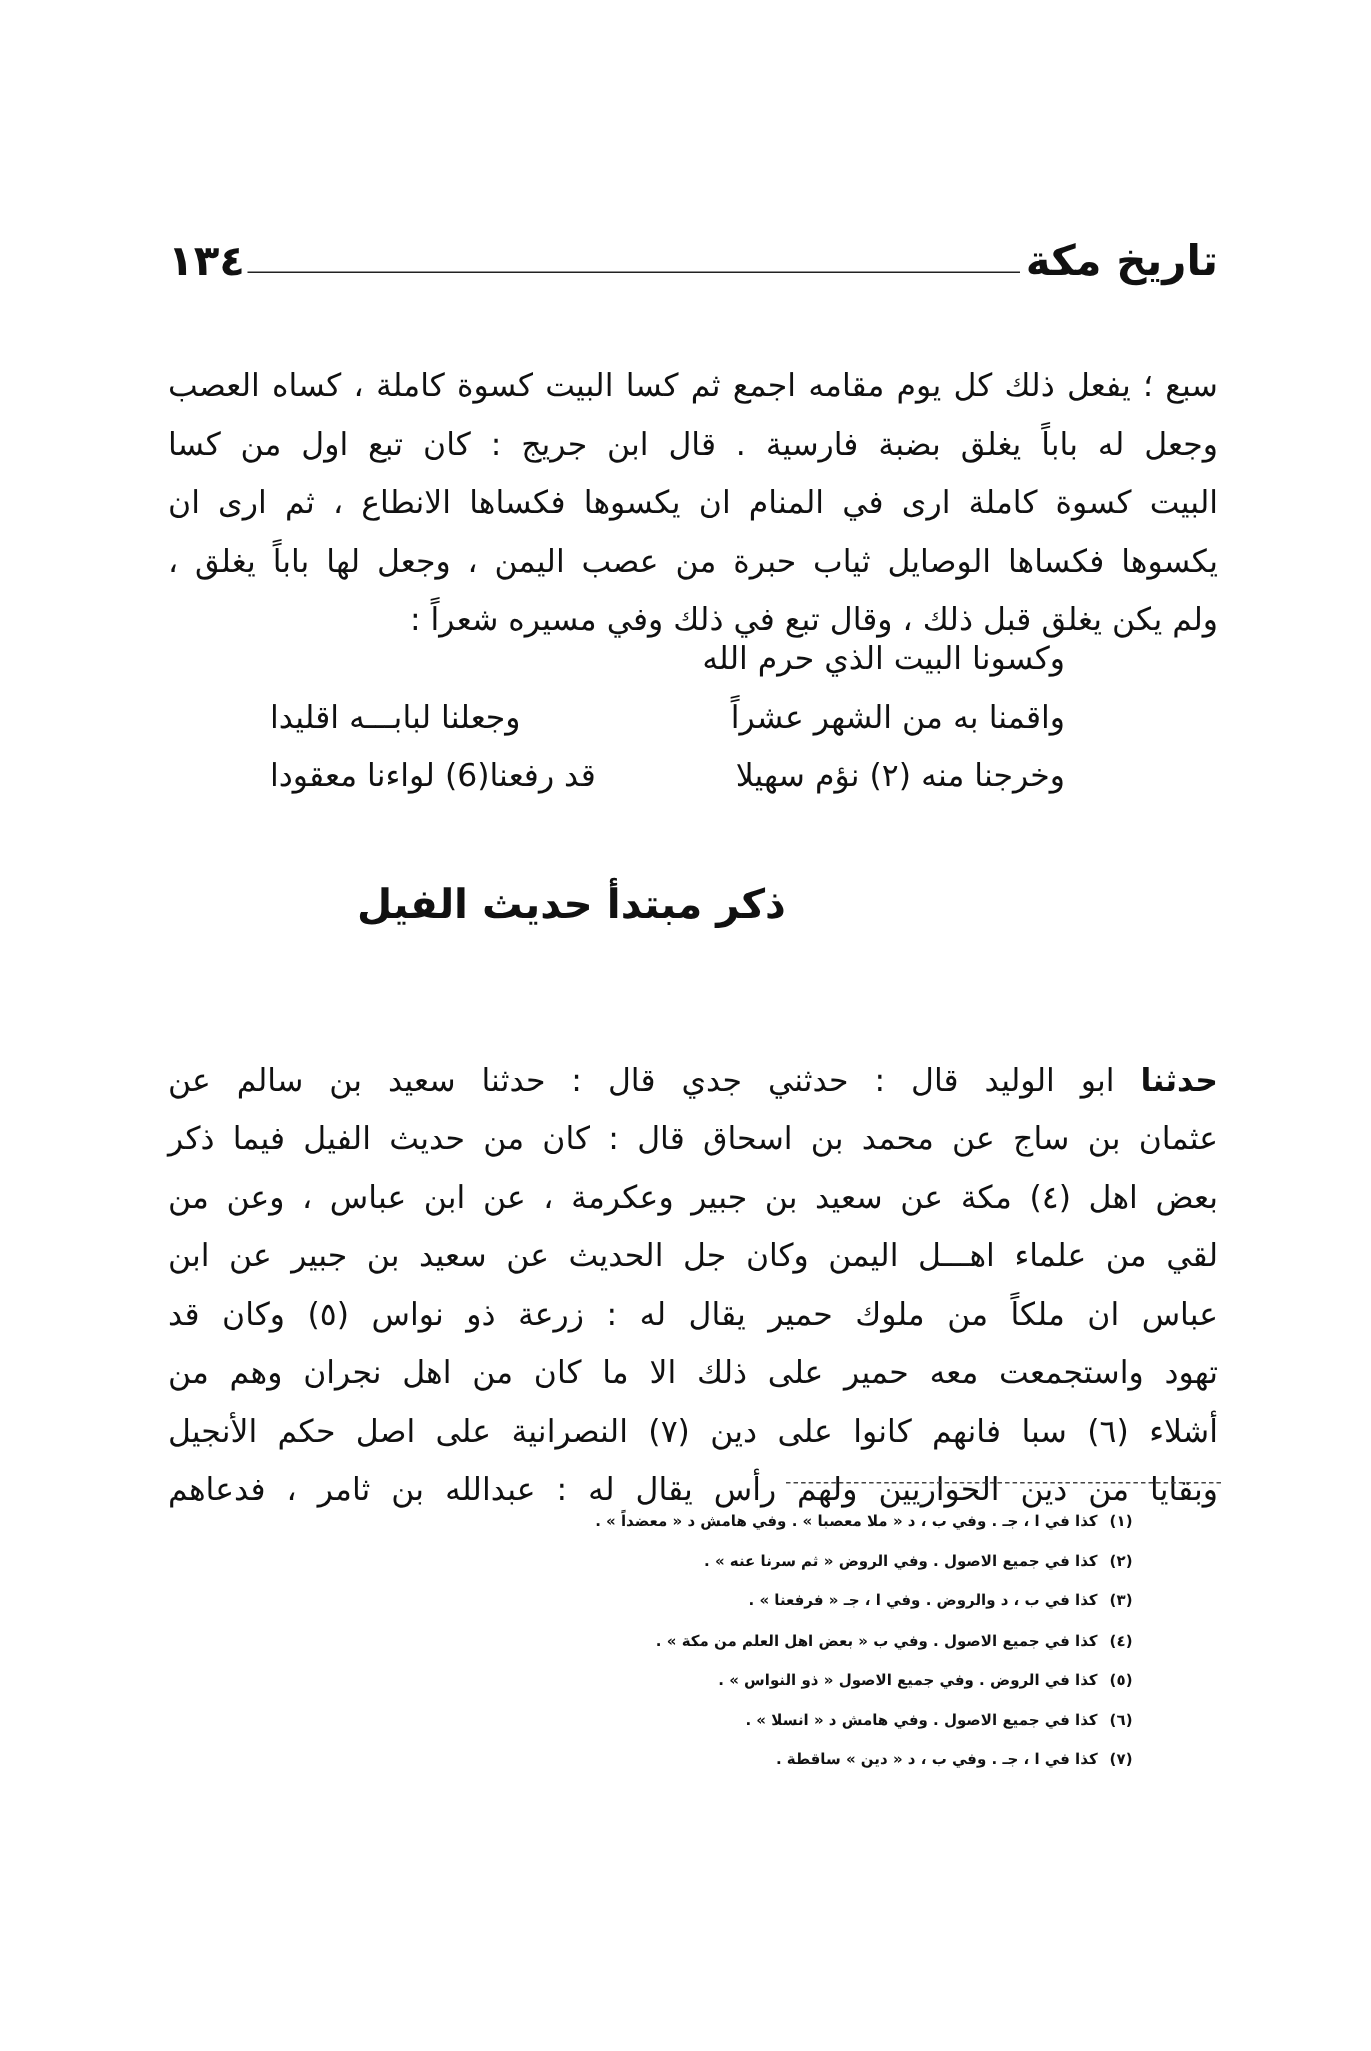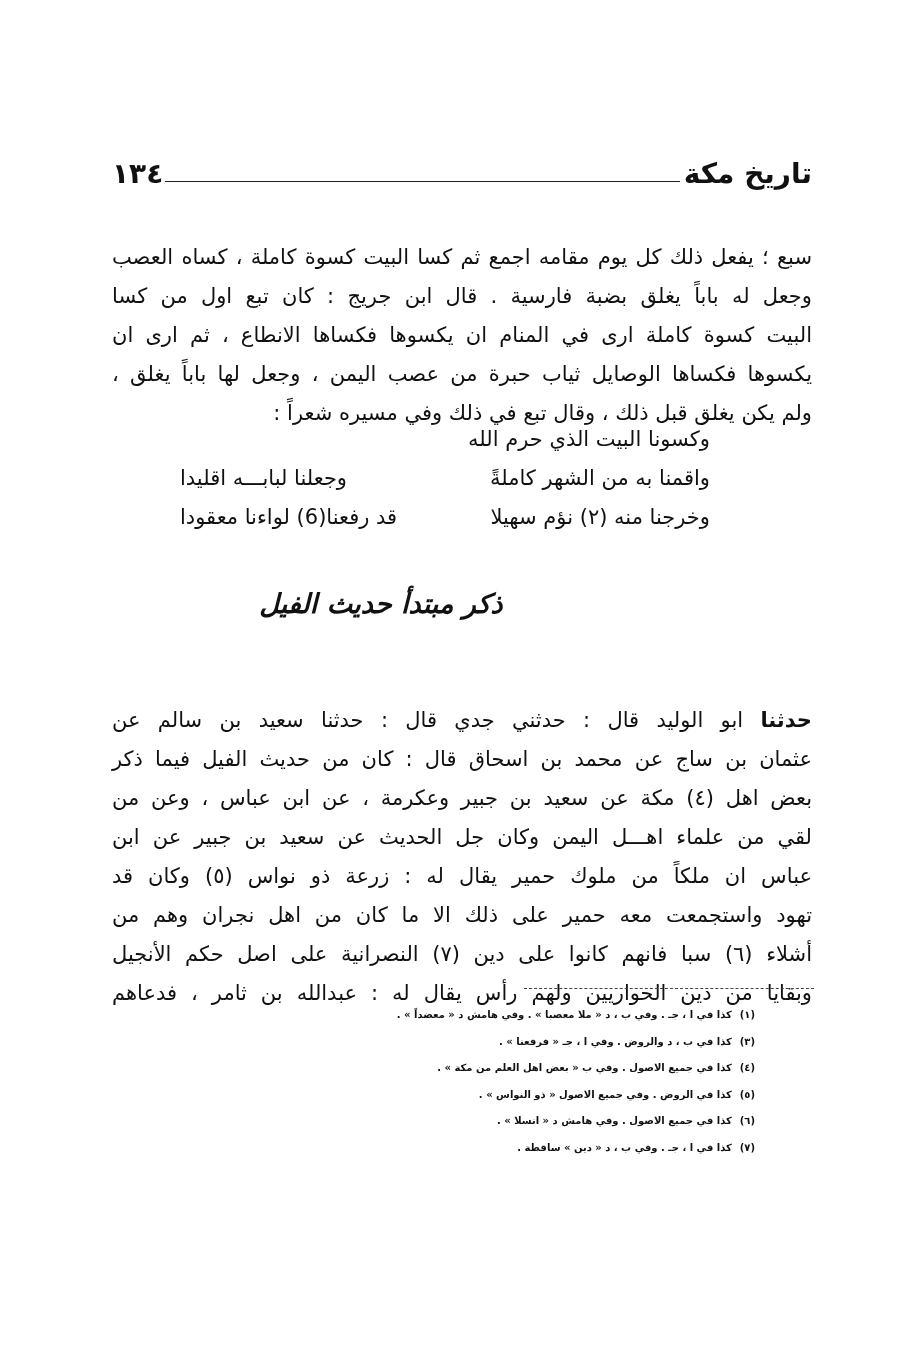--- a/index.html
+++ b/index.html
@@ -21,21 +21,21 @@
   }
   .para .line { display: block; white-space: nowrap; text-align: justify; text-align-last: justify; }
   .poem {
     position: absolute; left: 180px; top: 420px; width: 530px; direction: rtl;
     font-size: 21px; line-height: 39px;
   }
   .poem .verse { display: flex; justify-content: space-between; }
   .poem .hemi { white-space: nowrap; }
   .heading {
     position: absolute; left: 0; width: 762px; top: 588px; text-align: center;
-    direction: rtl; font-size: 27px; font-weight: bold; font-style: italic;
+    direction: rtl; font-size: 27px; font-weight: bold;
   }
   .strong-start { font-weight: bold; }
   .sep {
     position: absolute; left: 524px; top: 988px; width: 290px; border-top: 1.5px dashed #444;
   }
   .footnotes {
     position: absolute; left: 200px; top: 1002px; width: 555px; direction: rtl;
     font-size: 10px; font-weight: bold; line-height: 26.5px;
   }
   .fn { white-space: nowrap; }
@@ -58,21 +58,21 @@
     <span class="line">البيت كسوة كاملة ارى في المنام ان يكسوها فكساها الانطاع ، ثم ارى ان</span>
     <span class="line">يكسوها فكساها الوصايل ثياب حبرة من عصب اليمن ، وجعل لها باباً يغلق ،</span>
     <span class="line" style="text-align:left;text-align-last:right;">ولم يكن يغلق قبل ذلك ، وقال تبع في ذلك وفي مسيره شعراً :</span>
   </div>
 
   <div class="poem">
     <div class="verse">
       <span class="hemi">وكسونا البيت الذي حرم الله</span>
     </div>
     <div class="verse">
-      <span class="hemi">واقمنا به من الشهر كاملةً</span>
+      <span class="hemi">واقمنا به من الشهر عشراً</span>
       <span class="hemi">وجعلنا لبابـــه اقليدا</span>
     </div>
     <div class="verse">
       <span class="hemi">وخرجنا منه (٢) نؤم سهيلا</span>
       <span class="hemi">قد رفعنا(6) لواءنا معقودا</span>
     </div>
   </div>
 
   <div class="heading">ذكر مبتدأ حديث الفيل</div>
 
@@ -84,20 +84,21 @@
     <span class="line">عباس ان ملكاً من ملوك حمير يقال له : زرعة ذو نواس (٥) وكان قد</span>
     <span class="line">تهود واستجمعت معه حمير على ذلك الا ما كان من اهل نجران وهم من</span>
     <span class="line">أشلاء (٦) سبا فانهم كانوا على دين (٧) النصرانية على اصل حكم الأنجيل</span>
     <span class="line">وبقايا من دين الحواريين ولهم رأس يقال له : عبدالله بن ثامر ، فدعاهم</span>
   </div>
 
   <div class="sep"></div>
 
   <div class="footnotes">
     <div class="fn"><span class="num">(١)</span><span>كذا في ا ، جـ . وفي ب ، د « ملا معصبا » . وفي هامش د « معضداً » .</span></div>
+    <div class="fn"><span class="num">(٢)</span><span>كذا في جميع الاصول . وفي الروض « ثم سرنا عنه » .</span></div>
     <div class="fn"><span class="num">(٣)</span><span>كذا في ب ، د والروض . وفي ا ، جـ « فرفعنا » .</span></div>
     <div class="fn"><span class="num">(٤)</span><span>كذا في جميع الاصول . وفي ب « بعض اهل العلم من مكة » .</span></div>
     <div class="fn"><span class="num">(٥)</span><span>كذا في الروض . وفي جميع الاصول « ذو النواس » .</span></div>
     <div class="fn"><span class="num">(٦)</span><span>كذا في جميع الاصول . وفي هامش د « انسلا » .</span></div>
     <div class="fn"><span class="num">(٧)</span><span>كذا في ا ، جـ . وفي ب ، د « دين » ساقطة .</span></div>
   </div>
 
 </div>
 
 </body></html>

